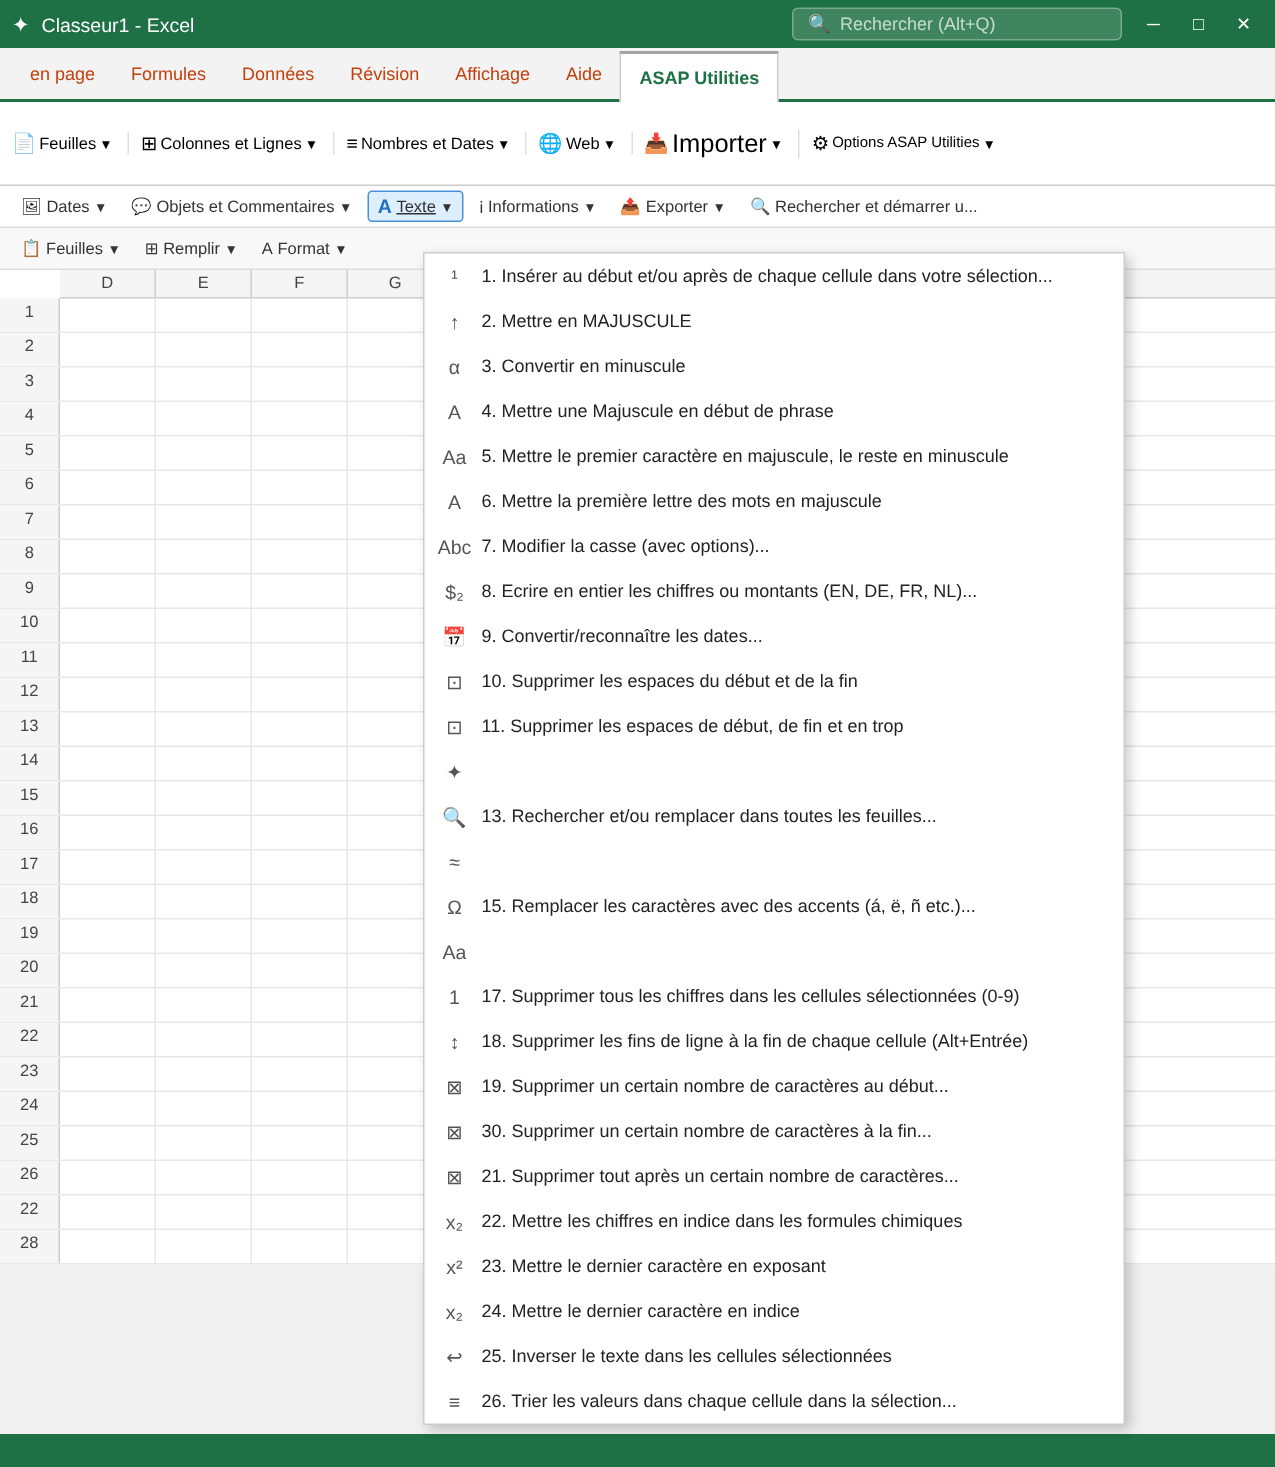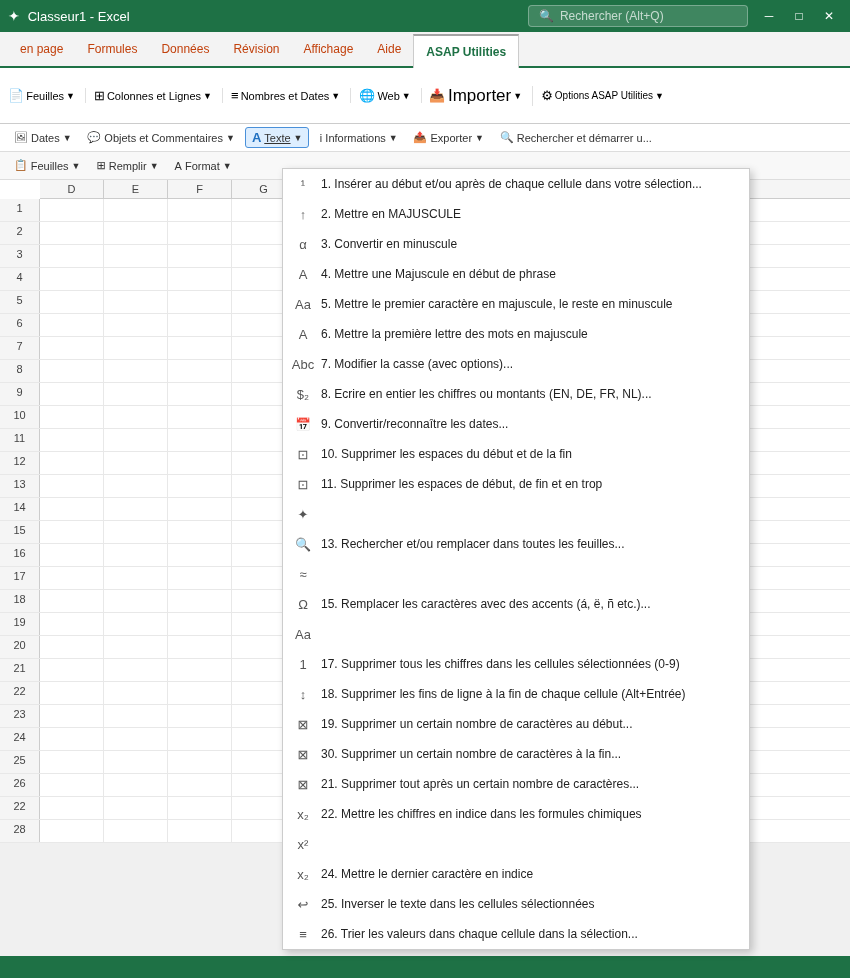--- a/index.html
+++ b/index.html
@@ -691,20 +691,21 @@
       <div class="menu-item">
         <div class="menu-item-icon">⊠</div>
         <div class="menu-item-text">21. Supprimer tout après un certain nombre de caractères...</div>
       </div>
       <div class="menu-item">
         <div class="menu-item-icon">x₂</div>
         <div class="menu-item-text">22. Mettre les chiffres en indice dans les formules chimiques</div>
       </div>
       <div class="menu-item">
         <div class="menu-item-icon">x²</div>
+        <div class="menu-item-text">23. Mettre le dernier caractère en exposant</div>
       </div>
       <div class="menu-item">
         <div class="menu-item-icon">x₂</div>
         <div class="menu-item-text">24. Mettre le dernier caractère en indice</div>
       </div>
       <div class="menu-item">
         <div class="menu-item-icon">↩</div>
         <div class="menu-item-text">25. Inverser le texte dans les cellules sélectionnées</div>
       </div>
       <div class="menu-item">

